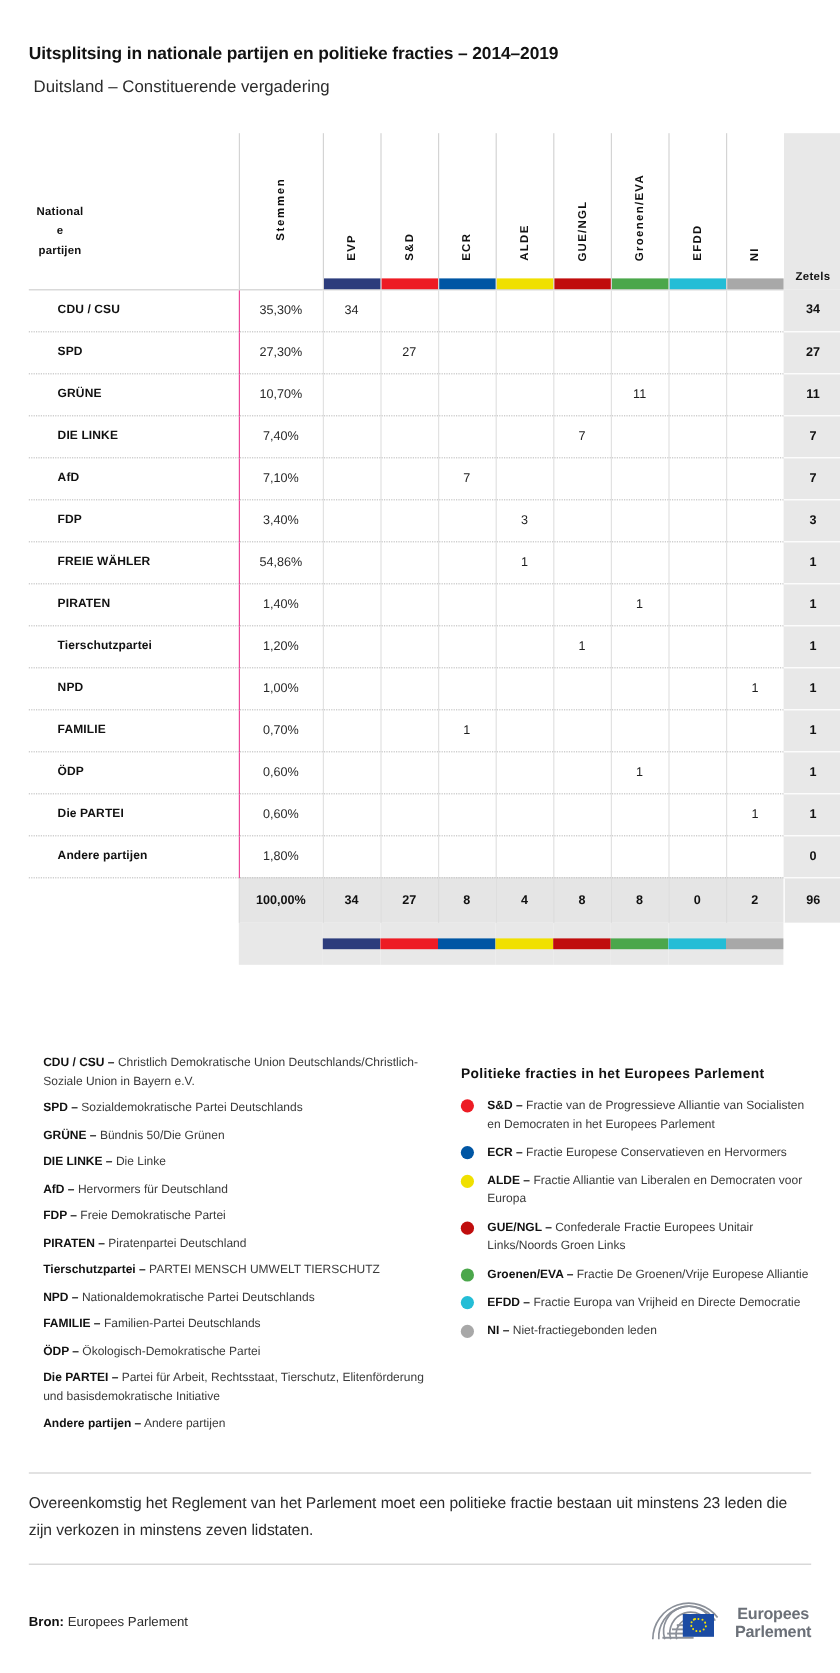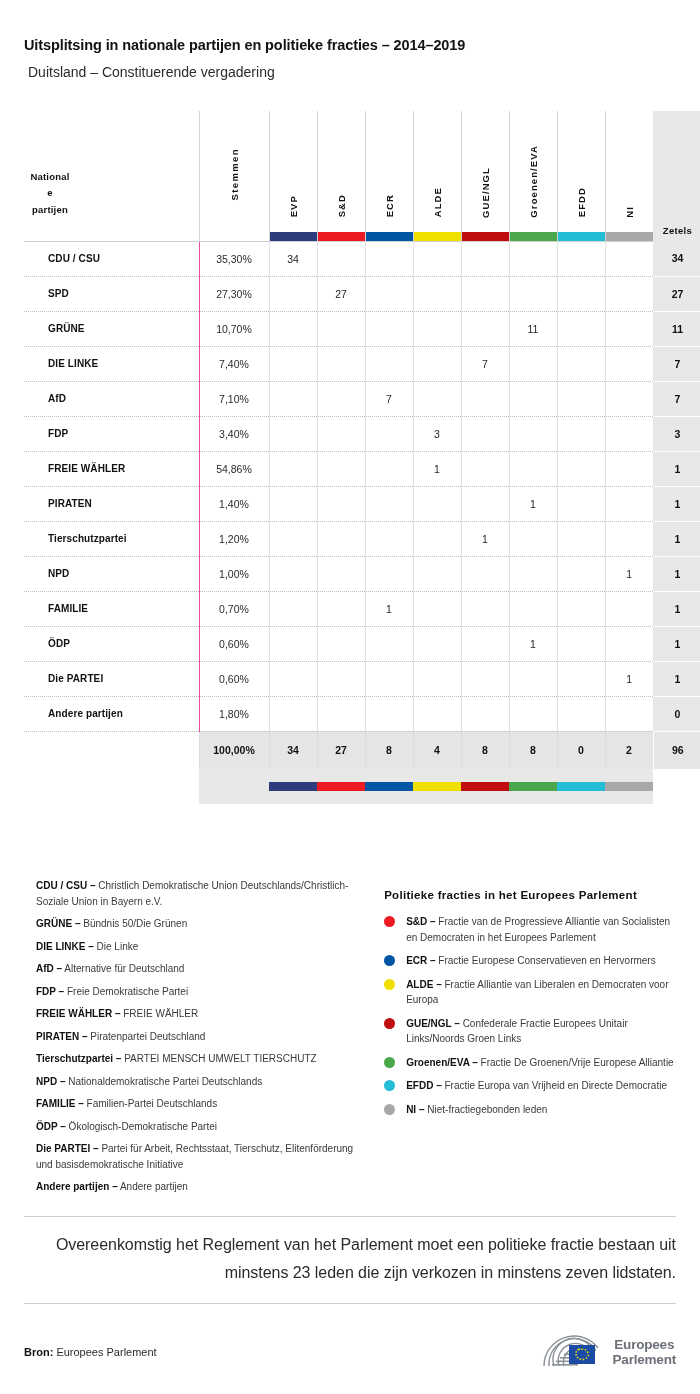--- a/index.html
+++ b/index.html
@@ -115,22 +115,22 @@
     width: 11px; height: 11px; border-radius: 50%;
     flex: 0 0 11px; margin-right: 11px; margin-top: 2px;
   }
   .lg-row .txt { font-size: 10px; line-height: 1.55; color: #3a3a3a; }
   .lg-row .txt b { color: #111; }
 
   
   .footer { position: absolute; left: 24px; right: 24px; bottom: 0; width: 652px; }
   .rule { border-top: 1px solid #cfcfcf; }
   .note {
-    font-size: 16px; line-height: 1.75; color: #2b2b2b;
-    padding: 14px 0 16px 0; letter-spacing: -0.05px; text-align: right;
+    font-size: 13px; line-height: 1.75; color: #2b2b2b;
+    padding: 14px 0 16px 0; letter-spacing: -0.05px;
   }
   .source-bar { display: flex; align-items: center; justify-content: space-between; padding: 28px 0 22px 0; }
   .source { font-size: 11px; color: #2b2b2b; }
   .source b { color: #111; }
   .ep-logo { display: flex; align-items: center; gap: 9px; }
   .ep-name {
     font-size: 13.5px; font-weight: bold; line-height: 1.12;
     color: #6b7078; letter-spacing: -0.2px; text-align: center;
   }
 </style>
@@ -429,25 +429,25 @@
             <td class="seats"></td>
           </tr>
         </tbody>
     </table>
   </div>
 
   <div class="legends">
     <div class="legend-col-left">
       <div id="legend-national-list">
           <div class="lg-item"><b>CDU / CSU –</b><span> Christlich Demokratische Union Deutschlands/Christlich-Soziale Union in Bayern e.V.</span></div>
+          <div class="lg-item"><b>SPD –</b><span> Sozialdemokratische Partei Deutschlands</span></div>
           <div class="lg-item"><b>GRÜNE –</b><span> Bündnis 50/Die Grünen</span></div>
           <div class="lg-item"><b>DIE LINKE –</b><span> Die Linke</span></div>
-          <div class="lg-item"><b>AfD –</b><span> Alternative für Deutschland</span></div>
+          <div class="lg-item"><b>AfD –</b><span> Hervormers für Deutschland</span></div>
           <div class="lg-item"><b>FDP –</b><span> Freie Demokratische Partei</span></div>
-          <div class="lg-item"><b>FREIE WÄHLER –</b><span> FREIE WÄHLER</span></div>
           <div class="lg-item"><b>PIRATEN –</b><span> Piratenpartei Deutschland</span></div>
           <div class="lg-item"><b>Tierschutzpartei –</b><span> PARTEI MENSCH UMWELT TIERSCHUTZ</span></div>
           <div class="lg-item"><b>NPD –</b><span> Nationaldemokratische Partei Deutschlands</span></div>
           <div class="lg-item"><b>FAMILIE –</b><span> Familien-Partei Deutschlands</span></div>
           <div class="lg-item"><b>ÖDP –</b><span> Ökologisch-Demokratische Partei</span></div>
           <div class="lg-item"><b>Die PARTEI –</b><span> Partei für Arbeit, Rechtsstaat, Tierschutz, Elitenförderung und basisdemokratische Initiative</span></div>
           <div class="lg-item"><b>Andere partijen –</b><span> Andere partijen</span></div>
         </div>
     </div>
     <div class="legend-col-right">

